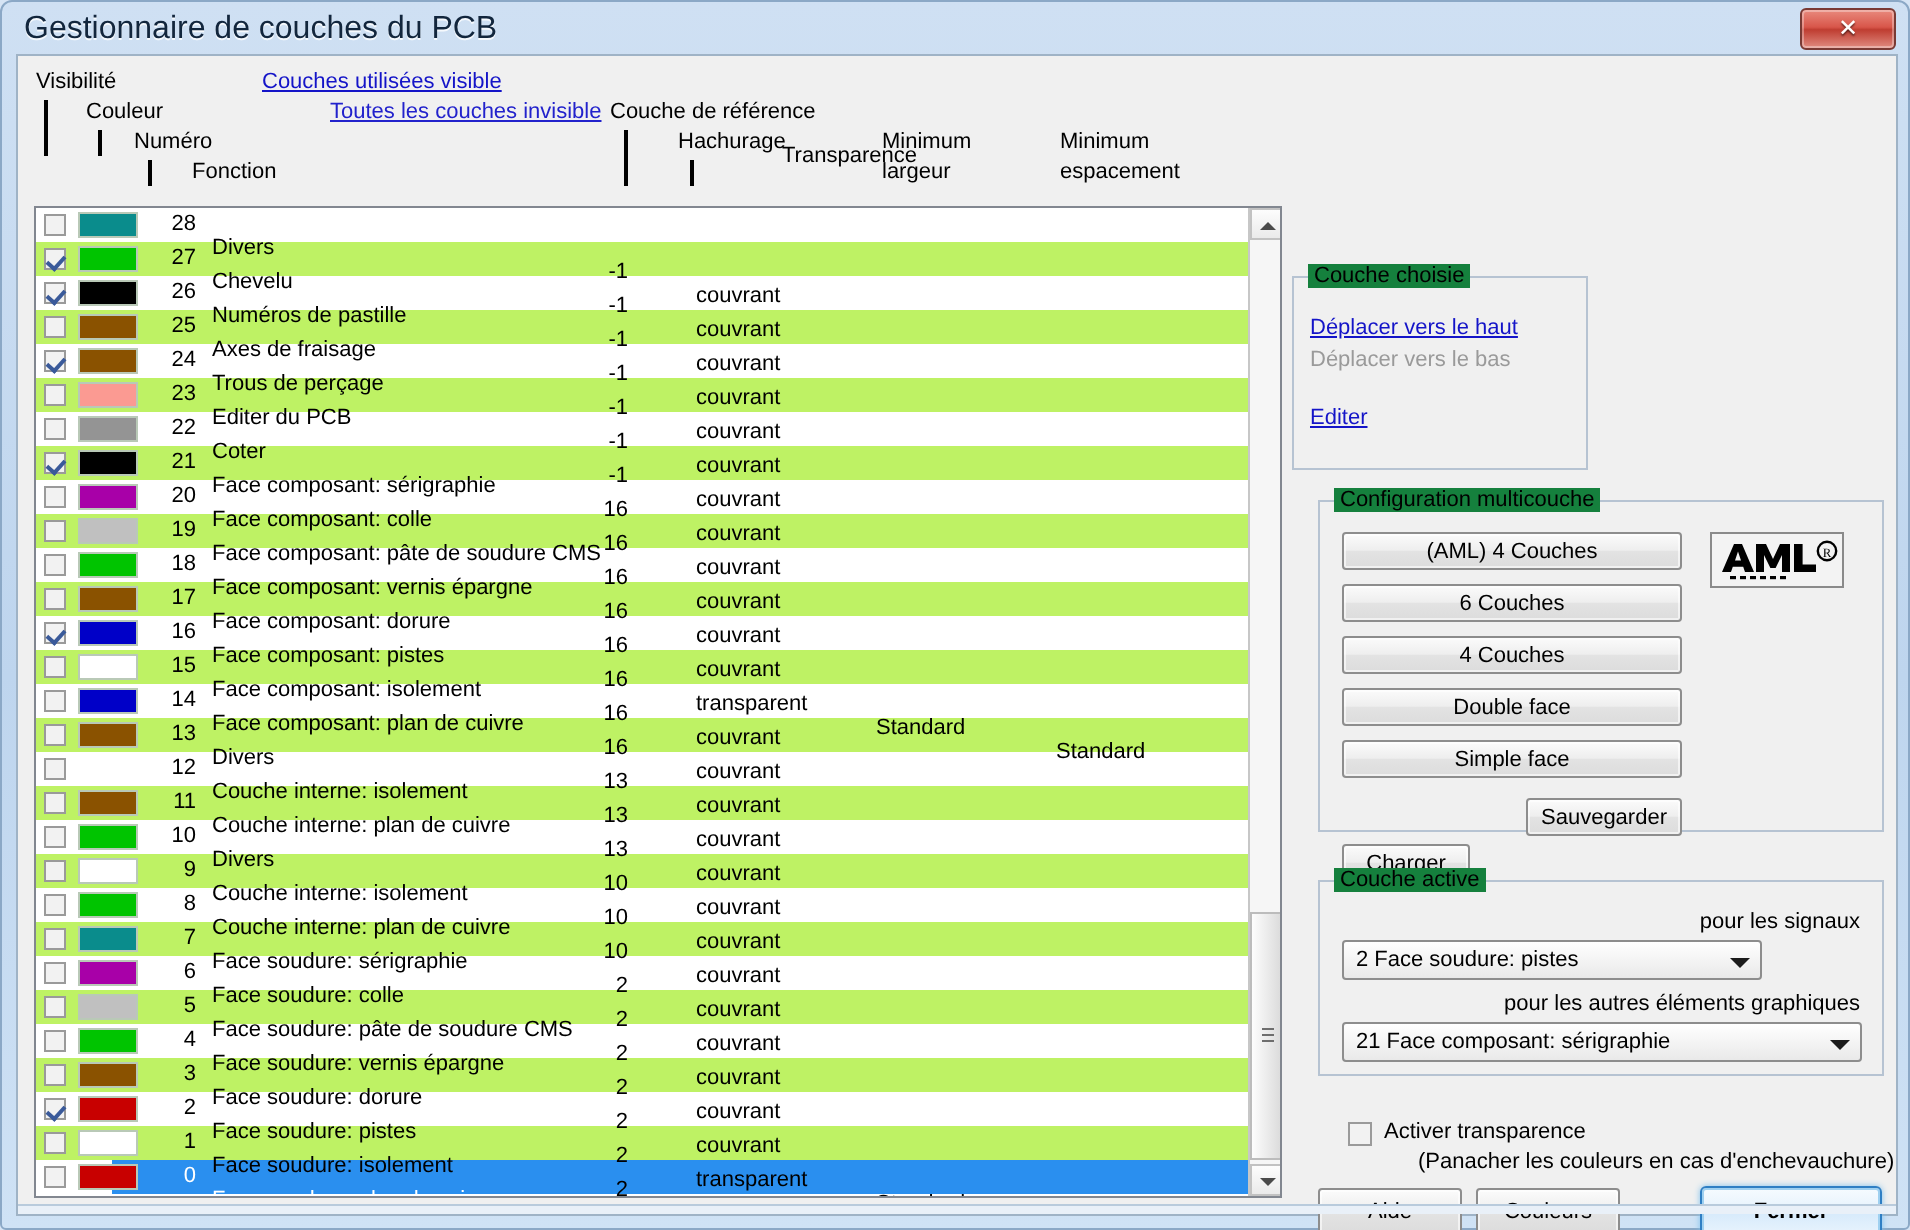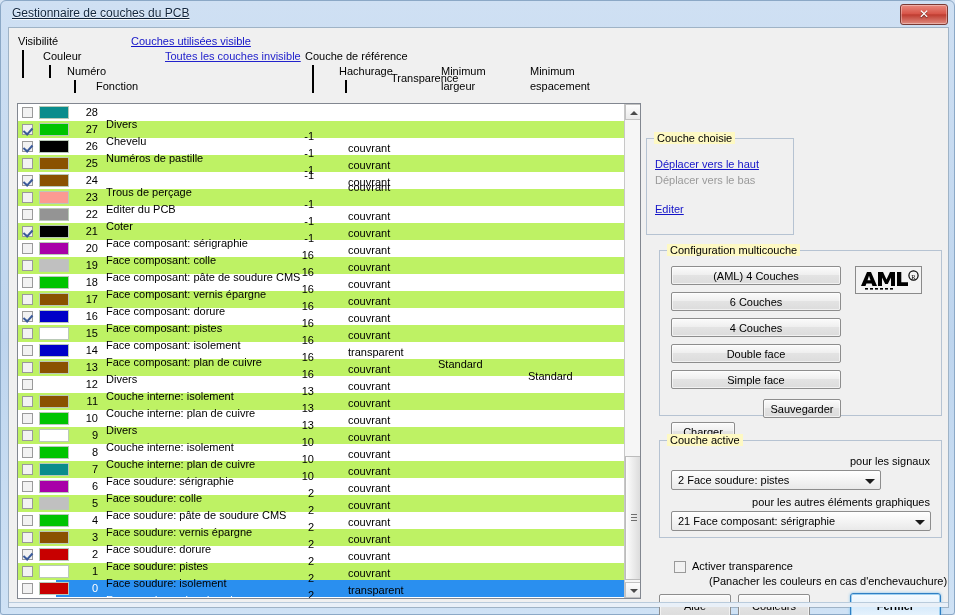--- a/index.html
+++ b/index.html
@@ -15,24 +15,23 @@
     box-sizing:border-box;
     background:linear-gradient(to bottom,#cfe0f3 0%,#bed5ee 55%,#cfe2f5 100%);
     border:1px solid #8ba8c6;
     border-radius:6px 6px 3px 3px;
   }
   #titlebar{
     position:absolute;left:0;top:0;width:955px;height:26px;
   }
   #title-text{
     position:absolute;left:11px;top:5px;
-    font-size:12px;color:#12263d;
+    font-size:16px;color:#12263d;
     text-shadow:0 1px 0 #ffffffcc;
     white-space:nowrap;
-    text-decoration:underline;
   }
   #close-btn{
     position:absolute;right:8px;top:3px;width:46px;height:19px;
     border:1px solid #7a3a34;border-radius:3px;
     background:linear-gradient(to bottom,#e98a7e 0%,#d8564a 45%,#bf3d31 52%,#e08b80 100%);
     box-shadow:inset 0 0 0 1px #ffffff55;
     cursor:pointer;
   }
   #close-x{
     position:absolute;left:0;top:0;width:46px;height:19px;
@@ -121,21 +120,21 @@
     position:absolute;left:0;top:352px;width:16px;height:124px;
     background:linear-gradient(to right,#fdfdfd,#ebebeb 55%,#dcdcdc);
     border:1px solid #bcbcbc;box-sizing:border-box;cursor:pointer;
   }
   #sb-grip{position:absolute;left:5px;top:57px;width:6px;height:7px;}
   #sb-grip i{display:block;height:1px;background:#6e6e6e;margin-bottom:2px;}
 
   
   .grp{position:absolute;border:1px solid #b6c3d2;box-sizing:border-box;}
   .grp-lbl{
-    position:absolute;top:-7px;left:7px;background:#fef9c3;
+    position:absolute;top:-7px;left:7px;background:#15803d;
     padding:0 3px;font-size:11px;white-space:nowrap;
   }
   .dis{color:#9a9a9a;}
 
   
   .btn{
     position:absolute;box-sizing:border-box;
     background:linear-gradient(to bottom,#fbfbfb,#eeeeee 48%,#e3e3e3 50%,#dcdcdc);
     border:1px solid #8d8d8d;border-radius:2px;
     font-size:11px;text-align:center;color:#000;cursor:pointer;
@@ -256,20 +255,21 @@
             <div class="c-ref cellwrap">-1</div>
             <div class="c-hach cellwrap">couvrant</div>
             <div class="c-minw cellwrap"></div>
             <div class="c-mins cellwrap"></div>
           </div>
           <div class="row even">
             <div class="selzone"></div>
             <div class="cb"></div>
             <div class="sw" style="background: rgb(138, 82, 0);"></div>
             <div class="c-num cellwrap">25</div>
+            <div class="c-fn cellwrap">Axes de fraisage</div>
             <div class="c-ref cellwrap">-1</div>
             <div class="c-hach cellwrap">couvrant</div>
             <div class="c-minw cellwrap"></div>
             <div class="c-mins cellwrap"></div>
           </div>
           <div class="row odd">
             <div class="selzone"></div>
             <div class="cb on"></div>
             <div class="sw" style="background: rgb(138, 82, 0);"></div>
             <div class="c-num cellwrap">24</div>

